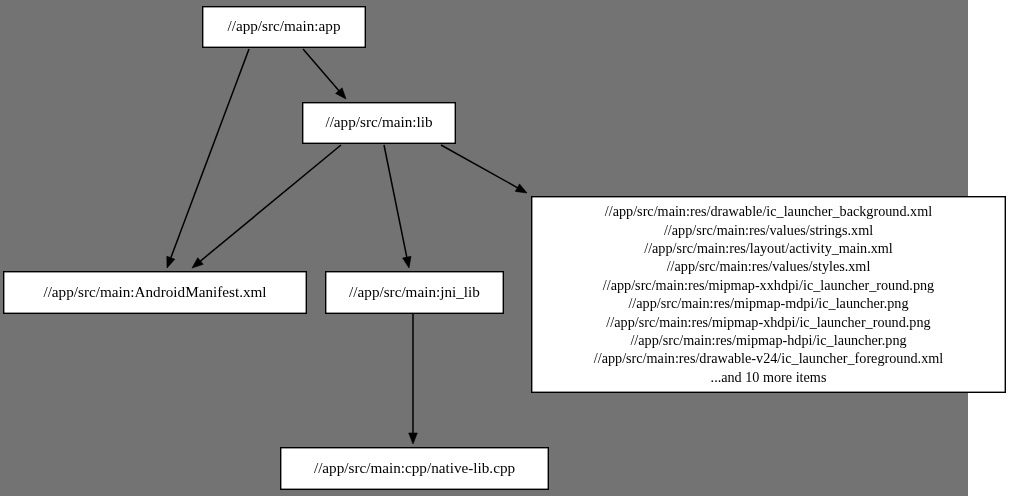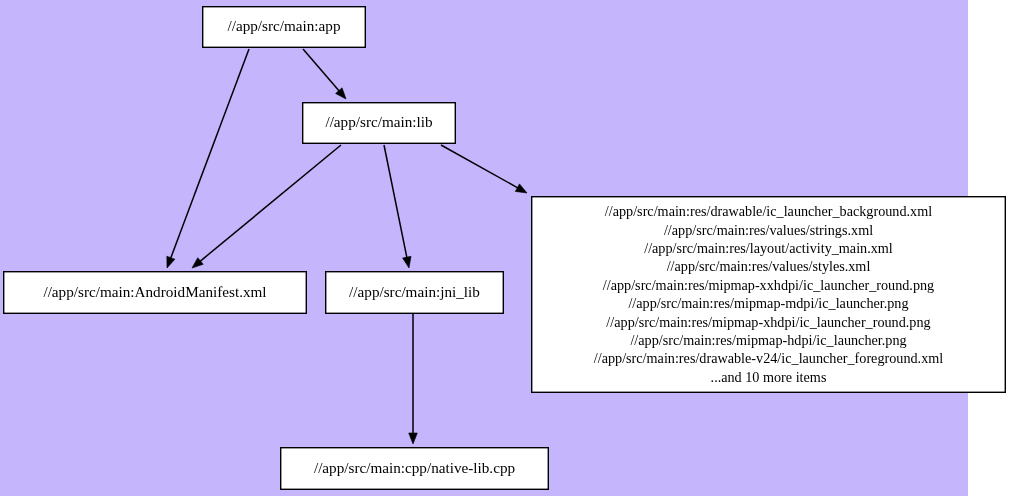--- a/index.html
+++ b/index.html
@@ -11,21 +11,21 @@
   body {
     width: 1018px;
     height: 496px;
     overflow: hidden;
     font-family: "Liberation Serif", "DejaVu Serif", serif;
   }
   #graph-root {
     position: relative;
     width: 968px;
     height: 496px;
-    background: #c4b5fd;
+    background: #737373;
   }
   svg#graph-canvas {
     display: block;
     width: 1018px;
     height: 496px;
   }
   .node-box {
     fill: #ffffff;
     stroke: #000000;
     stroke-width: 1.4px;

